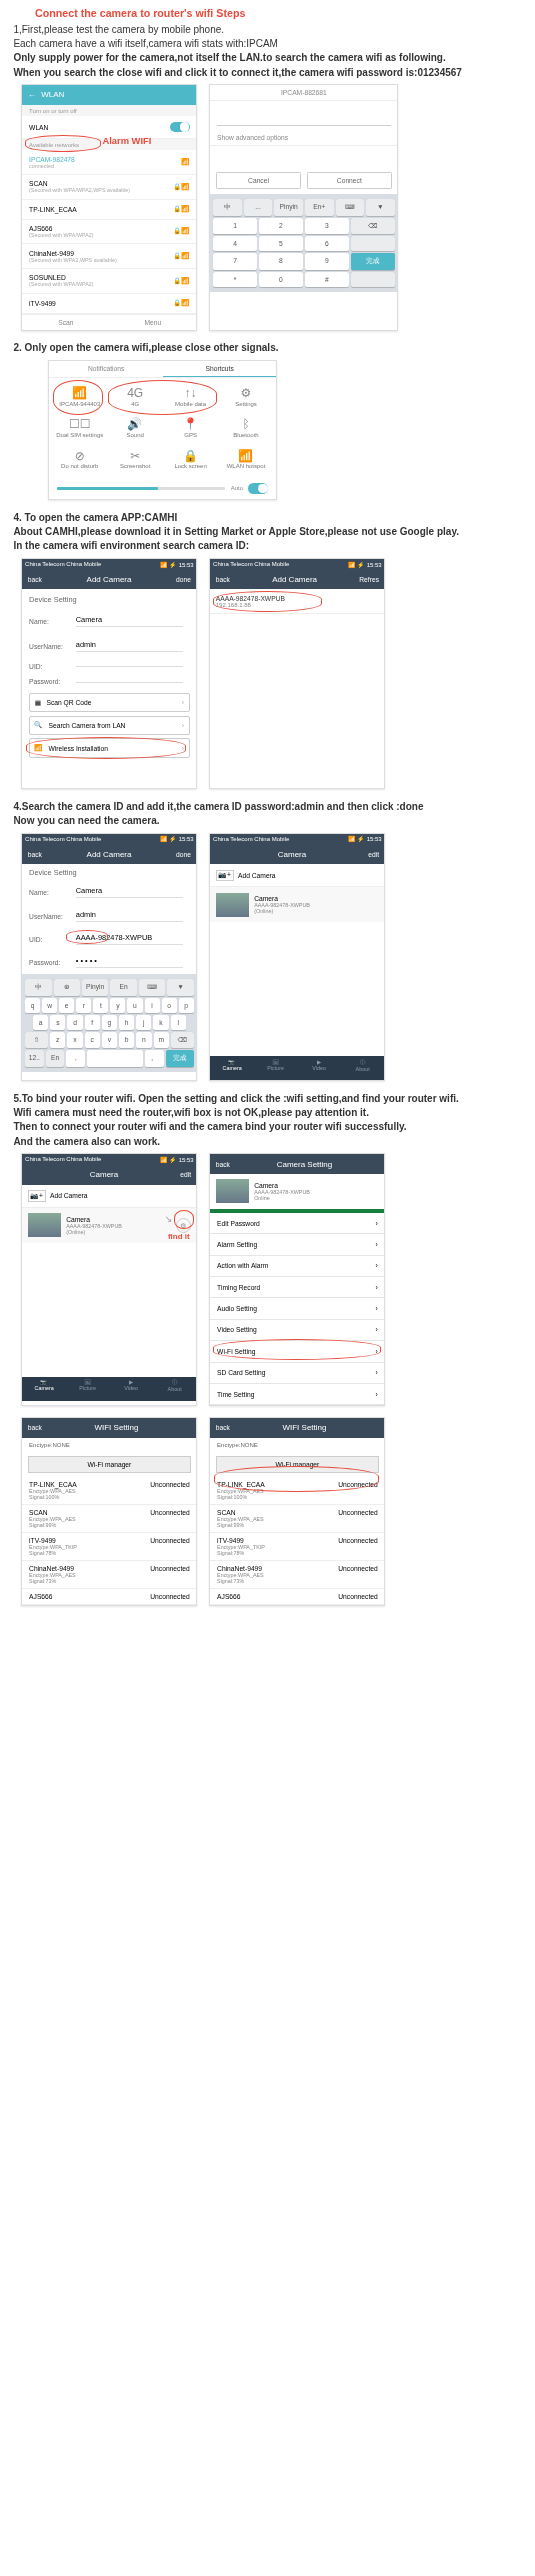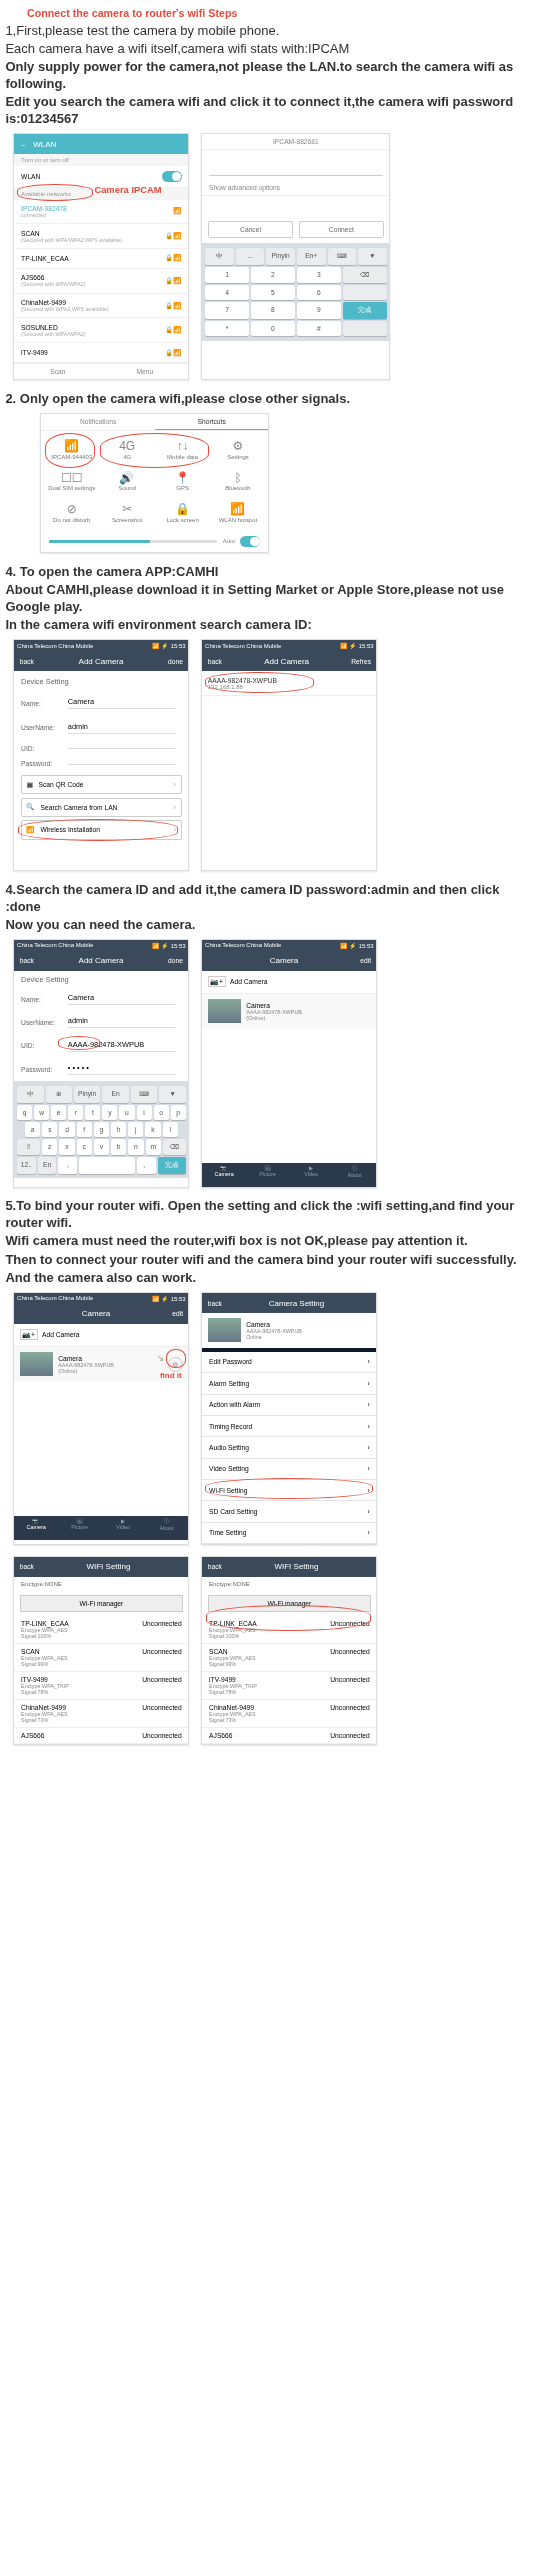--- a/index.html
+++ b/index.html
@@ -1,18 +1,18 @@
 <!DOCTYPE html>
 <html style="font-size:10.7px"><head>
 <meta charset="utf-8">
 <style>
 body{margin:0;font-family:Arial,sans-serif;font-size:7.4px;background:#fff;width:535px}
-.page{padding:4px 0}
+.page{padding:4px 8px}
 .title{color:#e74c3c;font-size:10.7px;font-weight:bold;margin:2.7px 0 4px 27px}
-.step{color:#333;font-size:13px;margin:1.3px 0 1.3px 5.4px;line-height:1.3}
+.step{color:#333;font-size:10px;margin:1.3px 0 1.3px 5.4px;line-height:1.3}
 .step.bold{font-weight:bold}
 .row{display:flex;gap:12px;margin:5.4px 0 10.7px 13.4px}
 .phone{background:#fff;border:0.7px solid #ddd;width:174px;box-shadow:0 0.7px 2px rgba(0,0,0,.1);position:relative;font-size:6.7px}
 .statusbar{background:#3a4a5a;color:#fff;height:10.7px;font-size:6px;display:flex;justify-content:space-between;align-items:center;padding:0 2.7px}
 .topbar{background:#4db8c8;color:#fff;height:20px;display:flex;align-items:center;padding:0 5.4px;font-size:8px}
 .topbar-dark{background:#3a4a5a;color:#fff;height:20px;display:flex;align-items:center;justify-content:space-between;padding:0 5.4px;font-size:8px}
 .topbar-dark .l,.topbar-dark .r{font-size:6.7px}
 .wlanrow{display:flex;justify-content:space-between;align-items:center;padding:5.4px 6.7px;border-bottom:0.7px solid #f0f0f0;background:#fff}
 .section-lbl{background:#f5f5f5;color:#999;font-size:6px;padding:2.7px 6.7px}
 .toggle{width:20px;height:10.7px;background:#4db8c8;border-radius:5.4px;position:relative}
@@ -53,22 +53,22 @@
 .netrow .nd{color:#888;font-size:5.4px}
 .arrow-r{color:#ab9b8b;font-size:9.4px;position:absolute}
 </style>
 </head>
 <body>
 
 <div class="page">
 <div class="title">Connect the camera to router's wifi Steps</div>
 <div class="step">1,First,please test the camera by mobile phone.</div>
 <div class="step">Each camera have a wifi itself,camera wifi stats with:IPCAM</div>
-<div class="step bold">Only supply power for the camera,not please the LAN.to search the camera wifi as following.</div>
-<div class="step bold">Edit you search the camera wifi and click it to connect it,the camera wifi password is:01234567</div>
+<div class="step bold">Only supply power for the camera,not itself the LAN.to search the camera wifi as following.</div>
+<div class="step bold">When you search the close wifi and click it to connect it,the camera wifi password is:01234567</div>
 
 <div class="row">
 
  <div class="phone">
   <div class="topbar">
           <span style="margin-right:5.4px">←</span>
           <span>WLAN</span>
         </div>
   <div class="section-lbl">Turn on or turn off</div>
   <div class="wlanrow">
@@ -117,21 +117,21 @@
         </div>
   <div class="wlanrow">
           <div>iTV-9499</div>
           <span class="lock-ic">🔒📶</span>
         </div>
   <div style="display:flex;border-top:0.7px solid #eee">
           <div style="flex:1;text-align:center;padding:4px;color:#888">Scan</div>
           <div style="flex:1;text-align:center;padding:4px;color:#888">Menu</div>
         </div>
   <div class="red-circle" style="top:50px;left:2.7px;width:74px;height:14.7px"></div>
-  <div class="red-text" style="top:50px;left:80px">Camera IPCAM</div>
+  <div class="red-text" style="top:50px;left:80px">Alarm WIFI</div>
  </div>
 
  <div class="phone" style="width:187px">
   <div class="ntitle">IPCAM-882681</div>
   <input class="input-u" placeholder="" style="">
   <div class="advlink">Show advanced options</div>
   <div style="height:20px"></div>
   <div class="btnrow">
           <div class="pbtn">Cancel</div>
           <div class="pbtn">Connect</div>
@@ -460,21 +460,21 @@
   <div class="btmnav">
    <div class="act">📷<br><span>Camera</span></div>
    <div>🖼<br><span>Picture</span></div>
    <div>▶<br><span>Video</span></div>
    <div>ⓘ<br><span>About</span></div>
   </div>
   <div class="red-circle" style="top:56px;right:2.7px;width:17.4px;height:17.4px"></div>
   <div class="red-text" style="top:78px;right:6.7px;font-size:8px">find it</div>
   <span class="arrow-r" style="top:59px;right:24px">↘</span>
  </div>
- <div class="phone" style="background:#0f172a">
+ <div class="phone" style="background:#15803d">
   <div class="topbar-dark">
           <span class="l">back</span>
           <span>Camera Setting</span>
           <span class="r"></span>
         </div>
   <div class="caminfo" style="background:#fff">
    <div style="width:33px;height:24px;background:linear-gradient(#8a9,#678)"></div>
    <div>
             <div>Camera</div>
             <div style="color:#888;font-size:5.4px">AAAA-982478-XWPUB</div>

